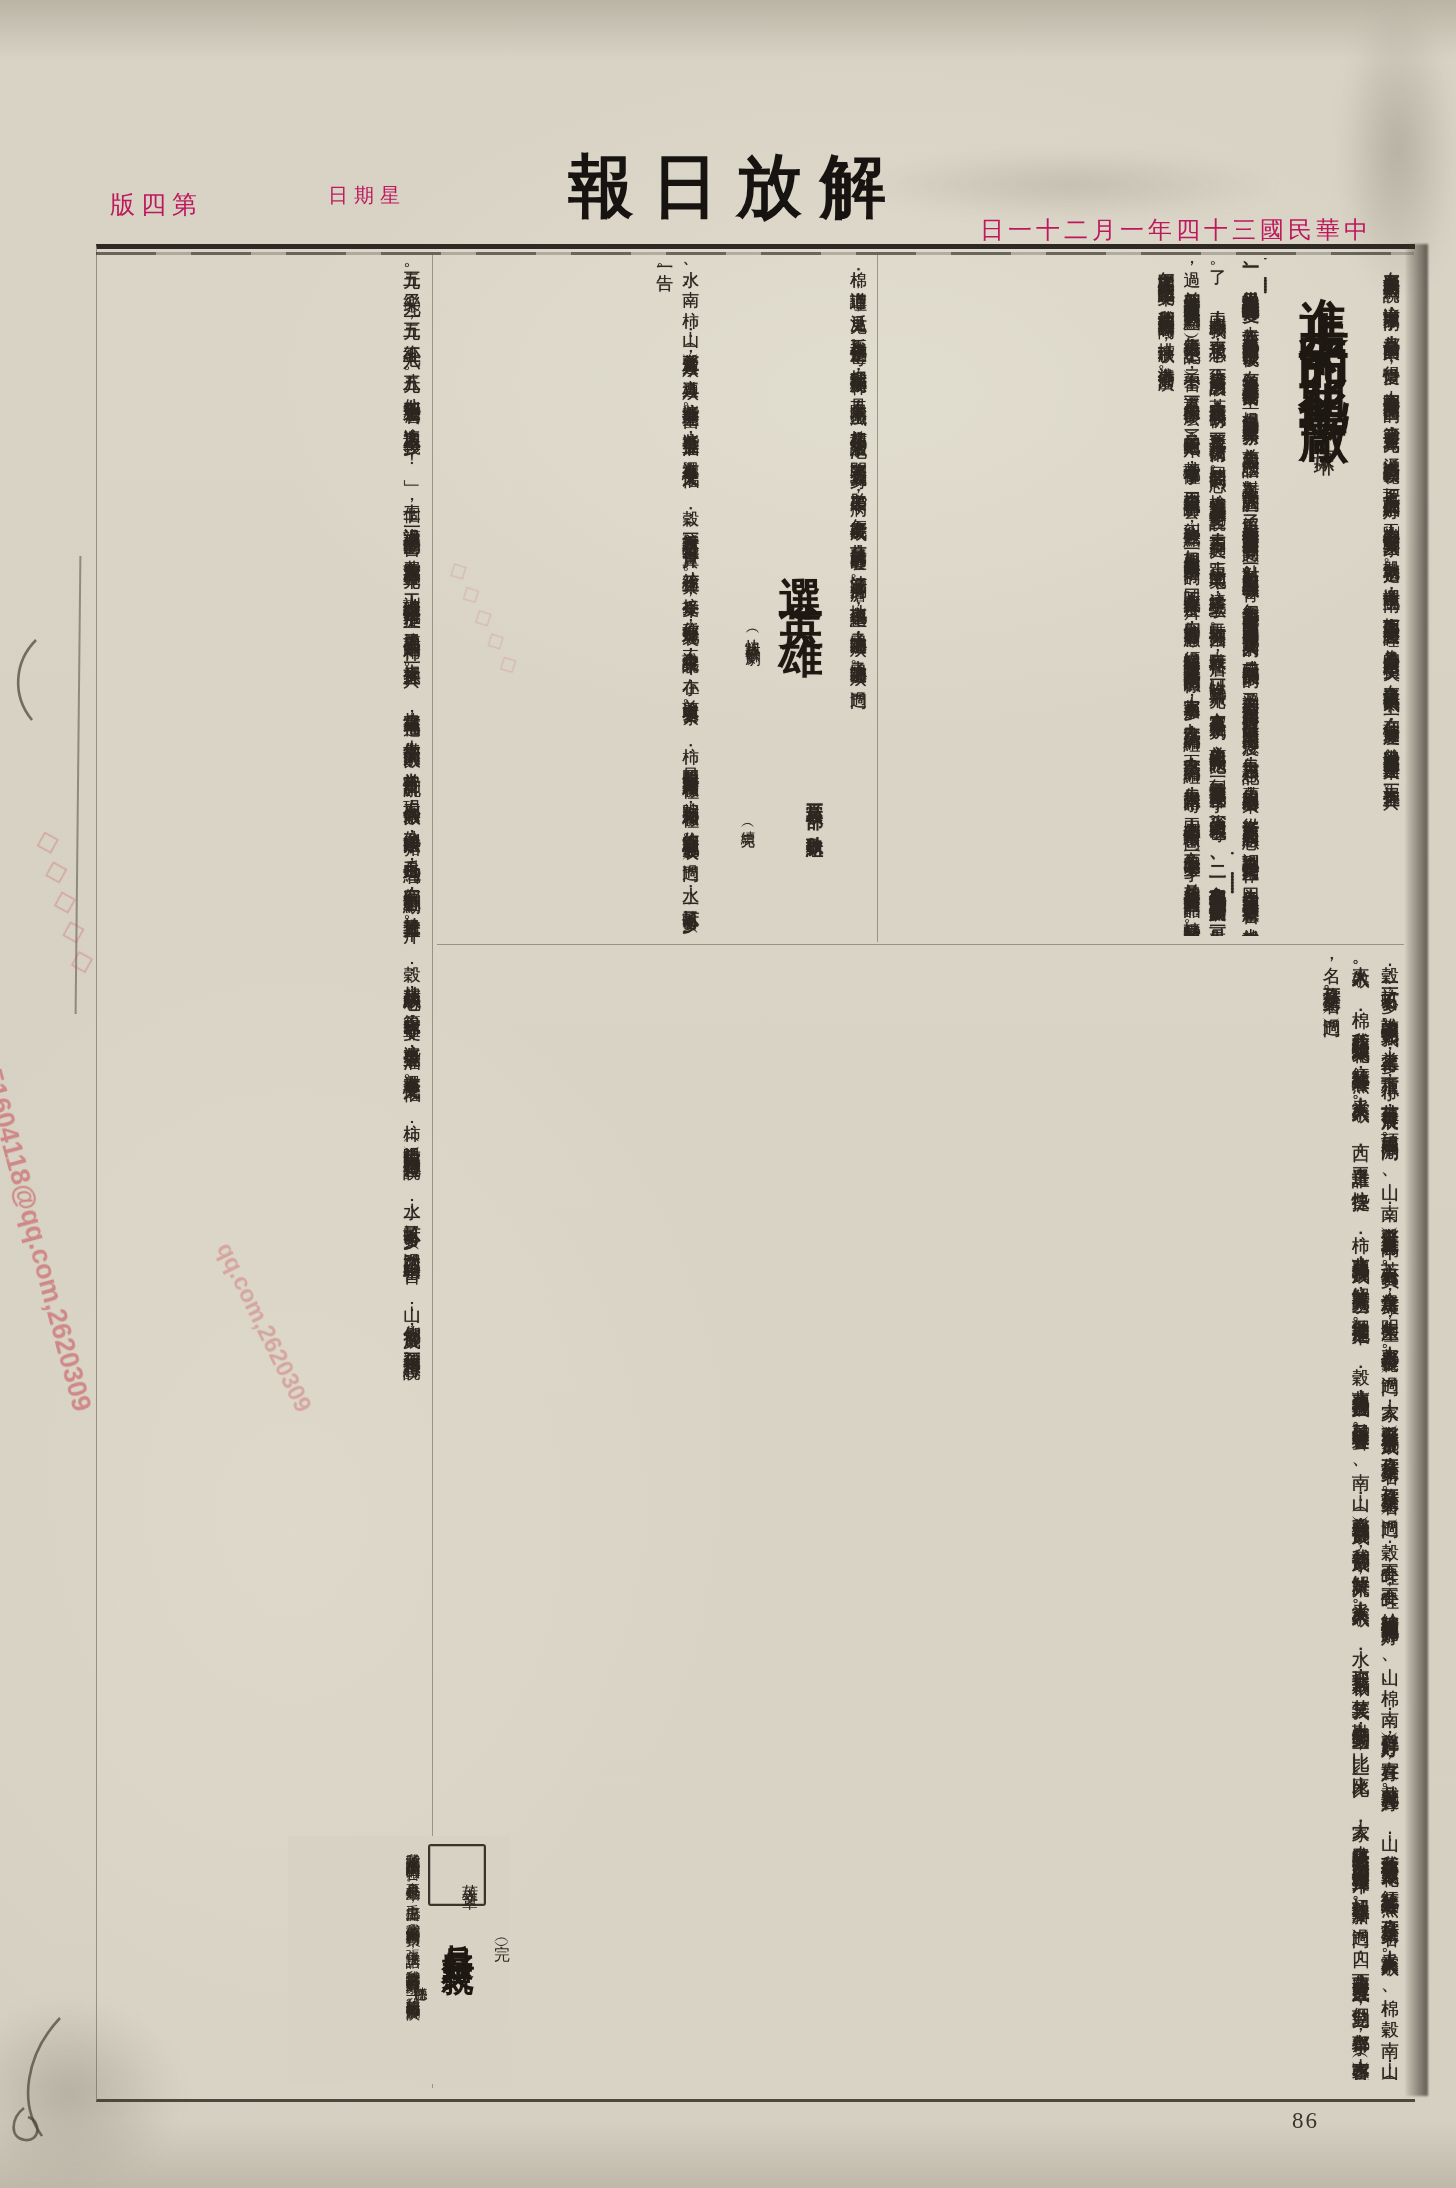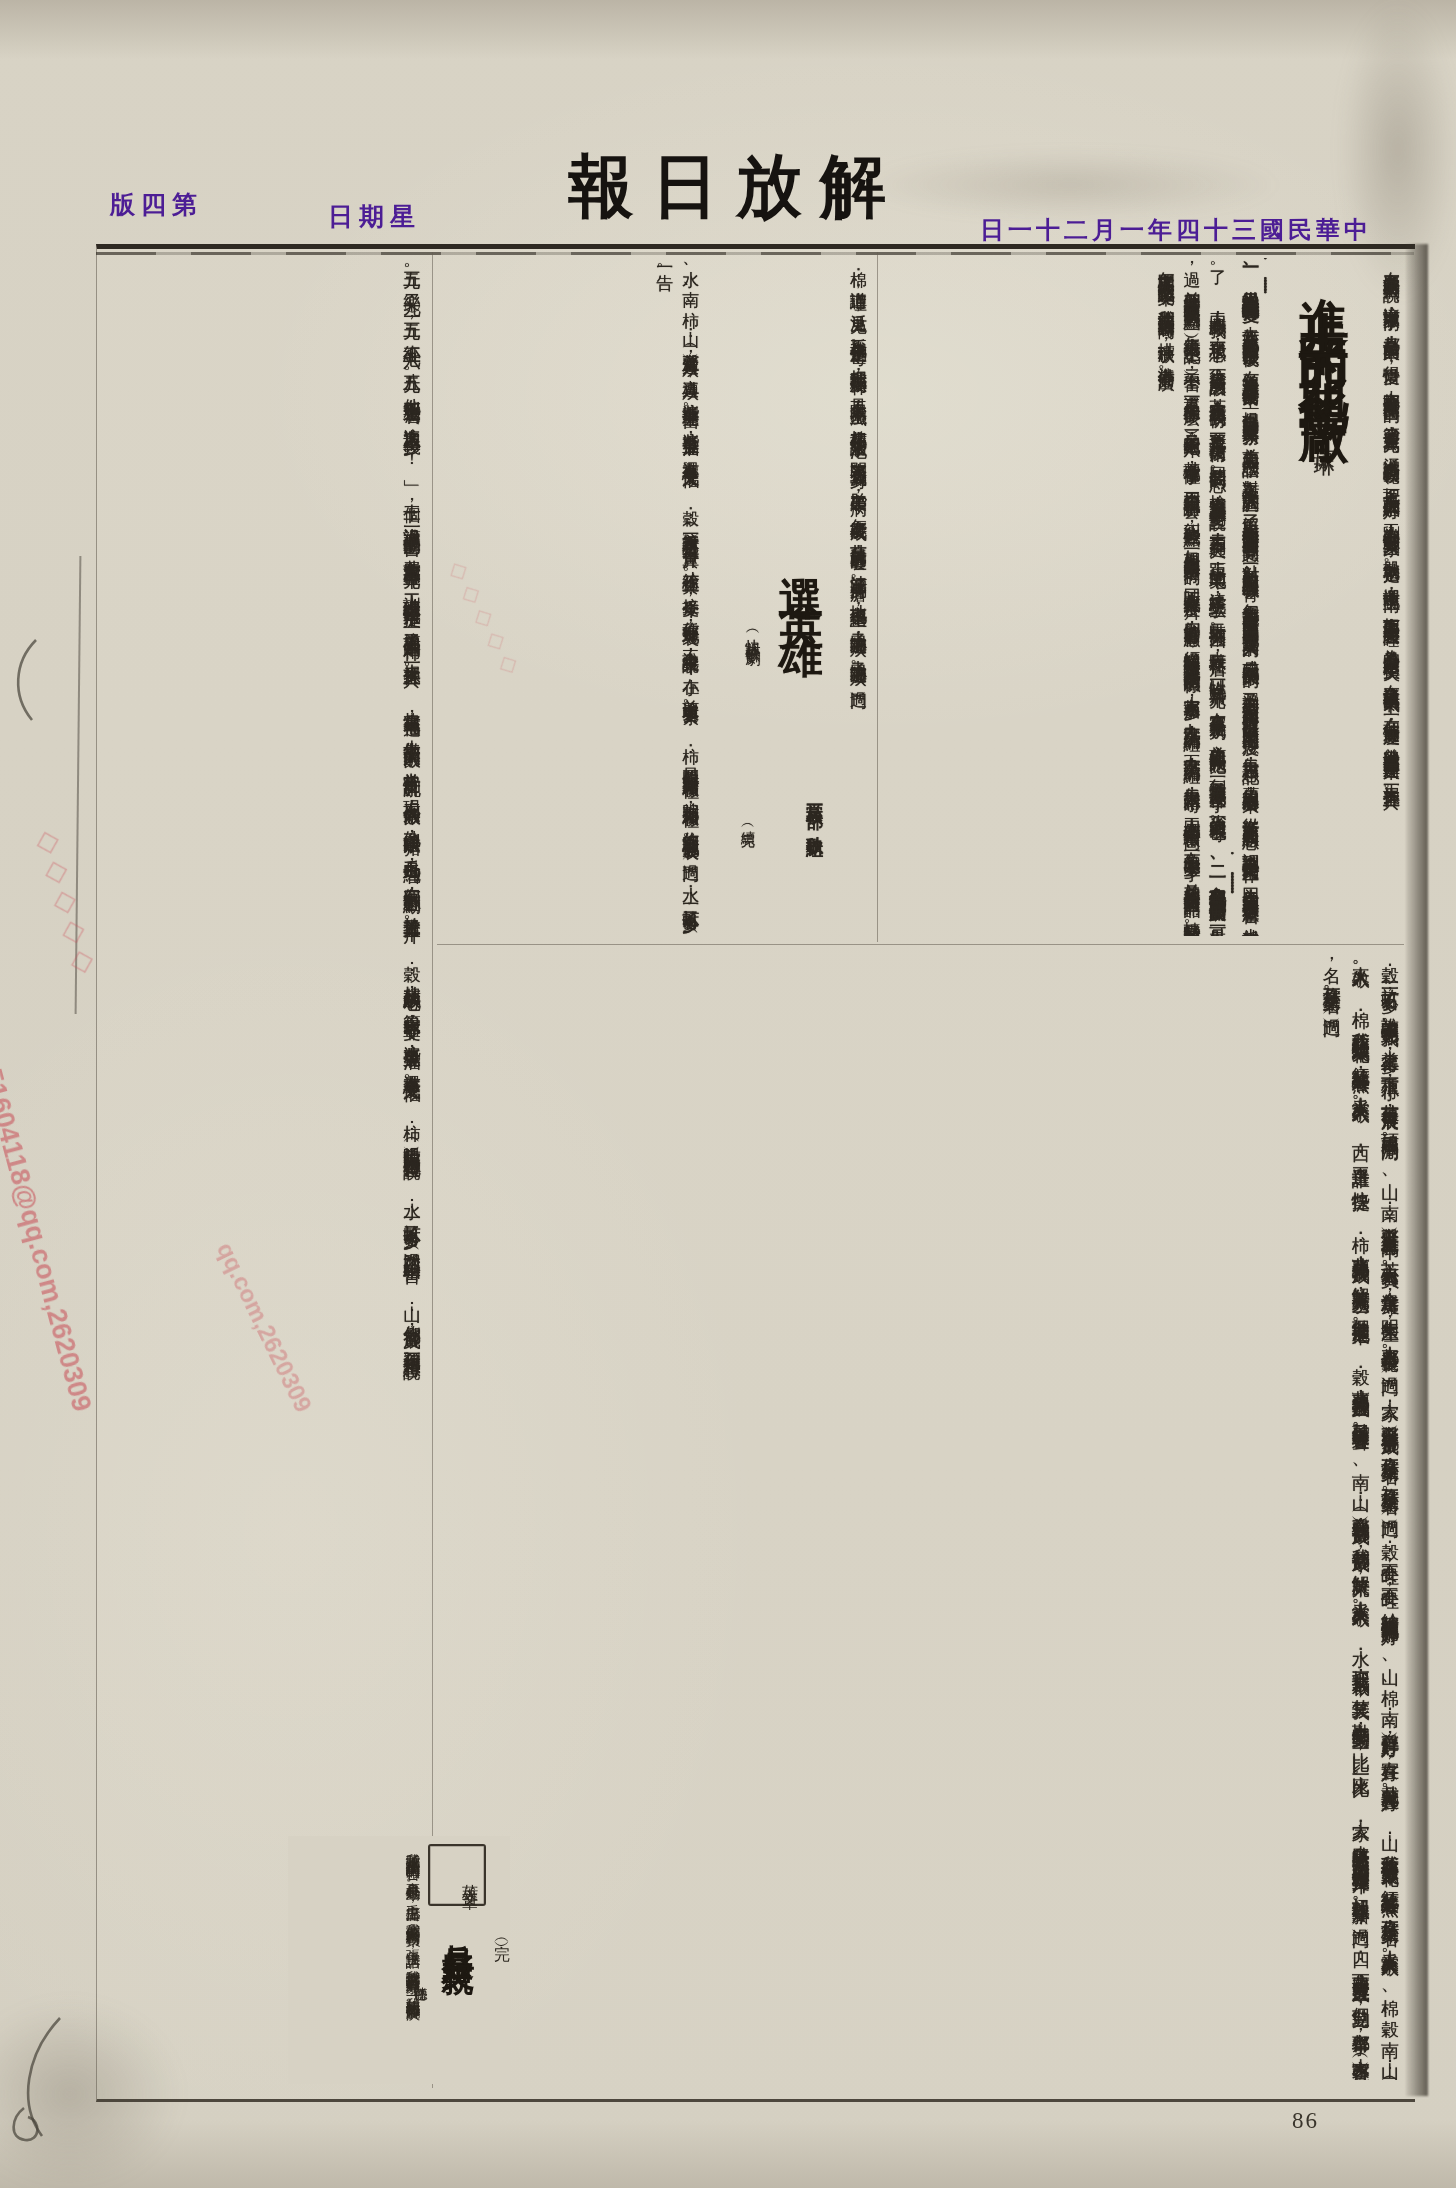--- a/index.html
+++ b/index.html
@@ -18,23 +18,23 @@
       linear-gradient(#d8d3c5,#d5d0c2);
   }
   .shade-top{left:0;top:0;width:1456px;height:60px;background:linear-gradient(#b4ad9e,rgba(180,173,158,0));opacity:.8;}
   .shade-bottom{left:0;top:2120px;width:1456px;height:68px;background:linear-gradient(to top,#b8b1a2,rgba(184,177,162,0));opacity:.75;}
   .shade-right{left:1406px;top:244px;width:22px;height:1852px;background:linear-gradient(to right,rgba(70,64,54,.10),rgba(52,47,39,.72));filter:blur(1px);}
   .smudge1{left:1340px;top:0;width:116px;height:300px;background:radial-gradient(closest-side,rgba(120,112,98,.35),transparent);filter:blur(8px);}
   .smudge2{left:-40px;top:2000px;width:220px;height:188px;background:radial-gradient(closest-side,rgba(110,102,88,.30),transparent);filter:blur(9px);}
   .smudge3{left:860px;top:150px;width:420px;height:70px;background:radial-gradient(closest-side,rgba(120,110,95,.22),transparent);filter:blur(7px);}
 
   
-  .hdr{font-family:"Liberation Serif","DejaVu Serif",serif;color:#4c1d95;white-space:nowrap;font-weight:bold;}
+  .hdr{font-family:"Liberation Serif","DejaVu Serif",serif;color:#be185d;white-space:nowrap;}
   .edition{left:110px;top:188px;font-size:25px;letter-spacing:6px;}
-  .weekday{left:328px;top:200px;font-size:25px;letter-spacing:6px;}
+  .weekday{left:328px;top:182px;font-size:20px;letter-spacing:6px;}
   .masthead{left:568px;top:142px;width:340px;font-size:66px;font-weight:bold;letter-spacing:18px;
     color:#161310;filter:blur(.7px);transform:scaleY(1.05);}
   .dateline{left:980px;top:188px;font-size:24px;letter-spacing:4px;margin-top:26px;}
 
   
   .frame{left:96px;top:244px;width:1318px;height:1850px;
     border-top:5px solid #2e2922;border-bottom:3px solid #4d473d;
     border-left:1px solid rgba(95,88,77,.55);
     background:rgba(255,252,242,.06);}
   .topline2{left:96px;top:252px;width:1318px;height:3px;

